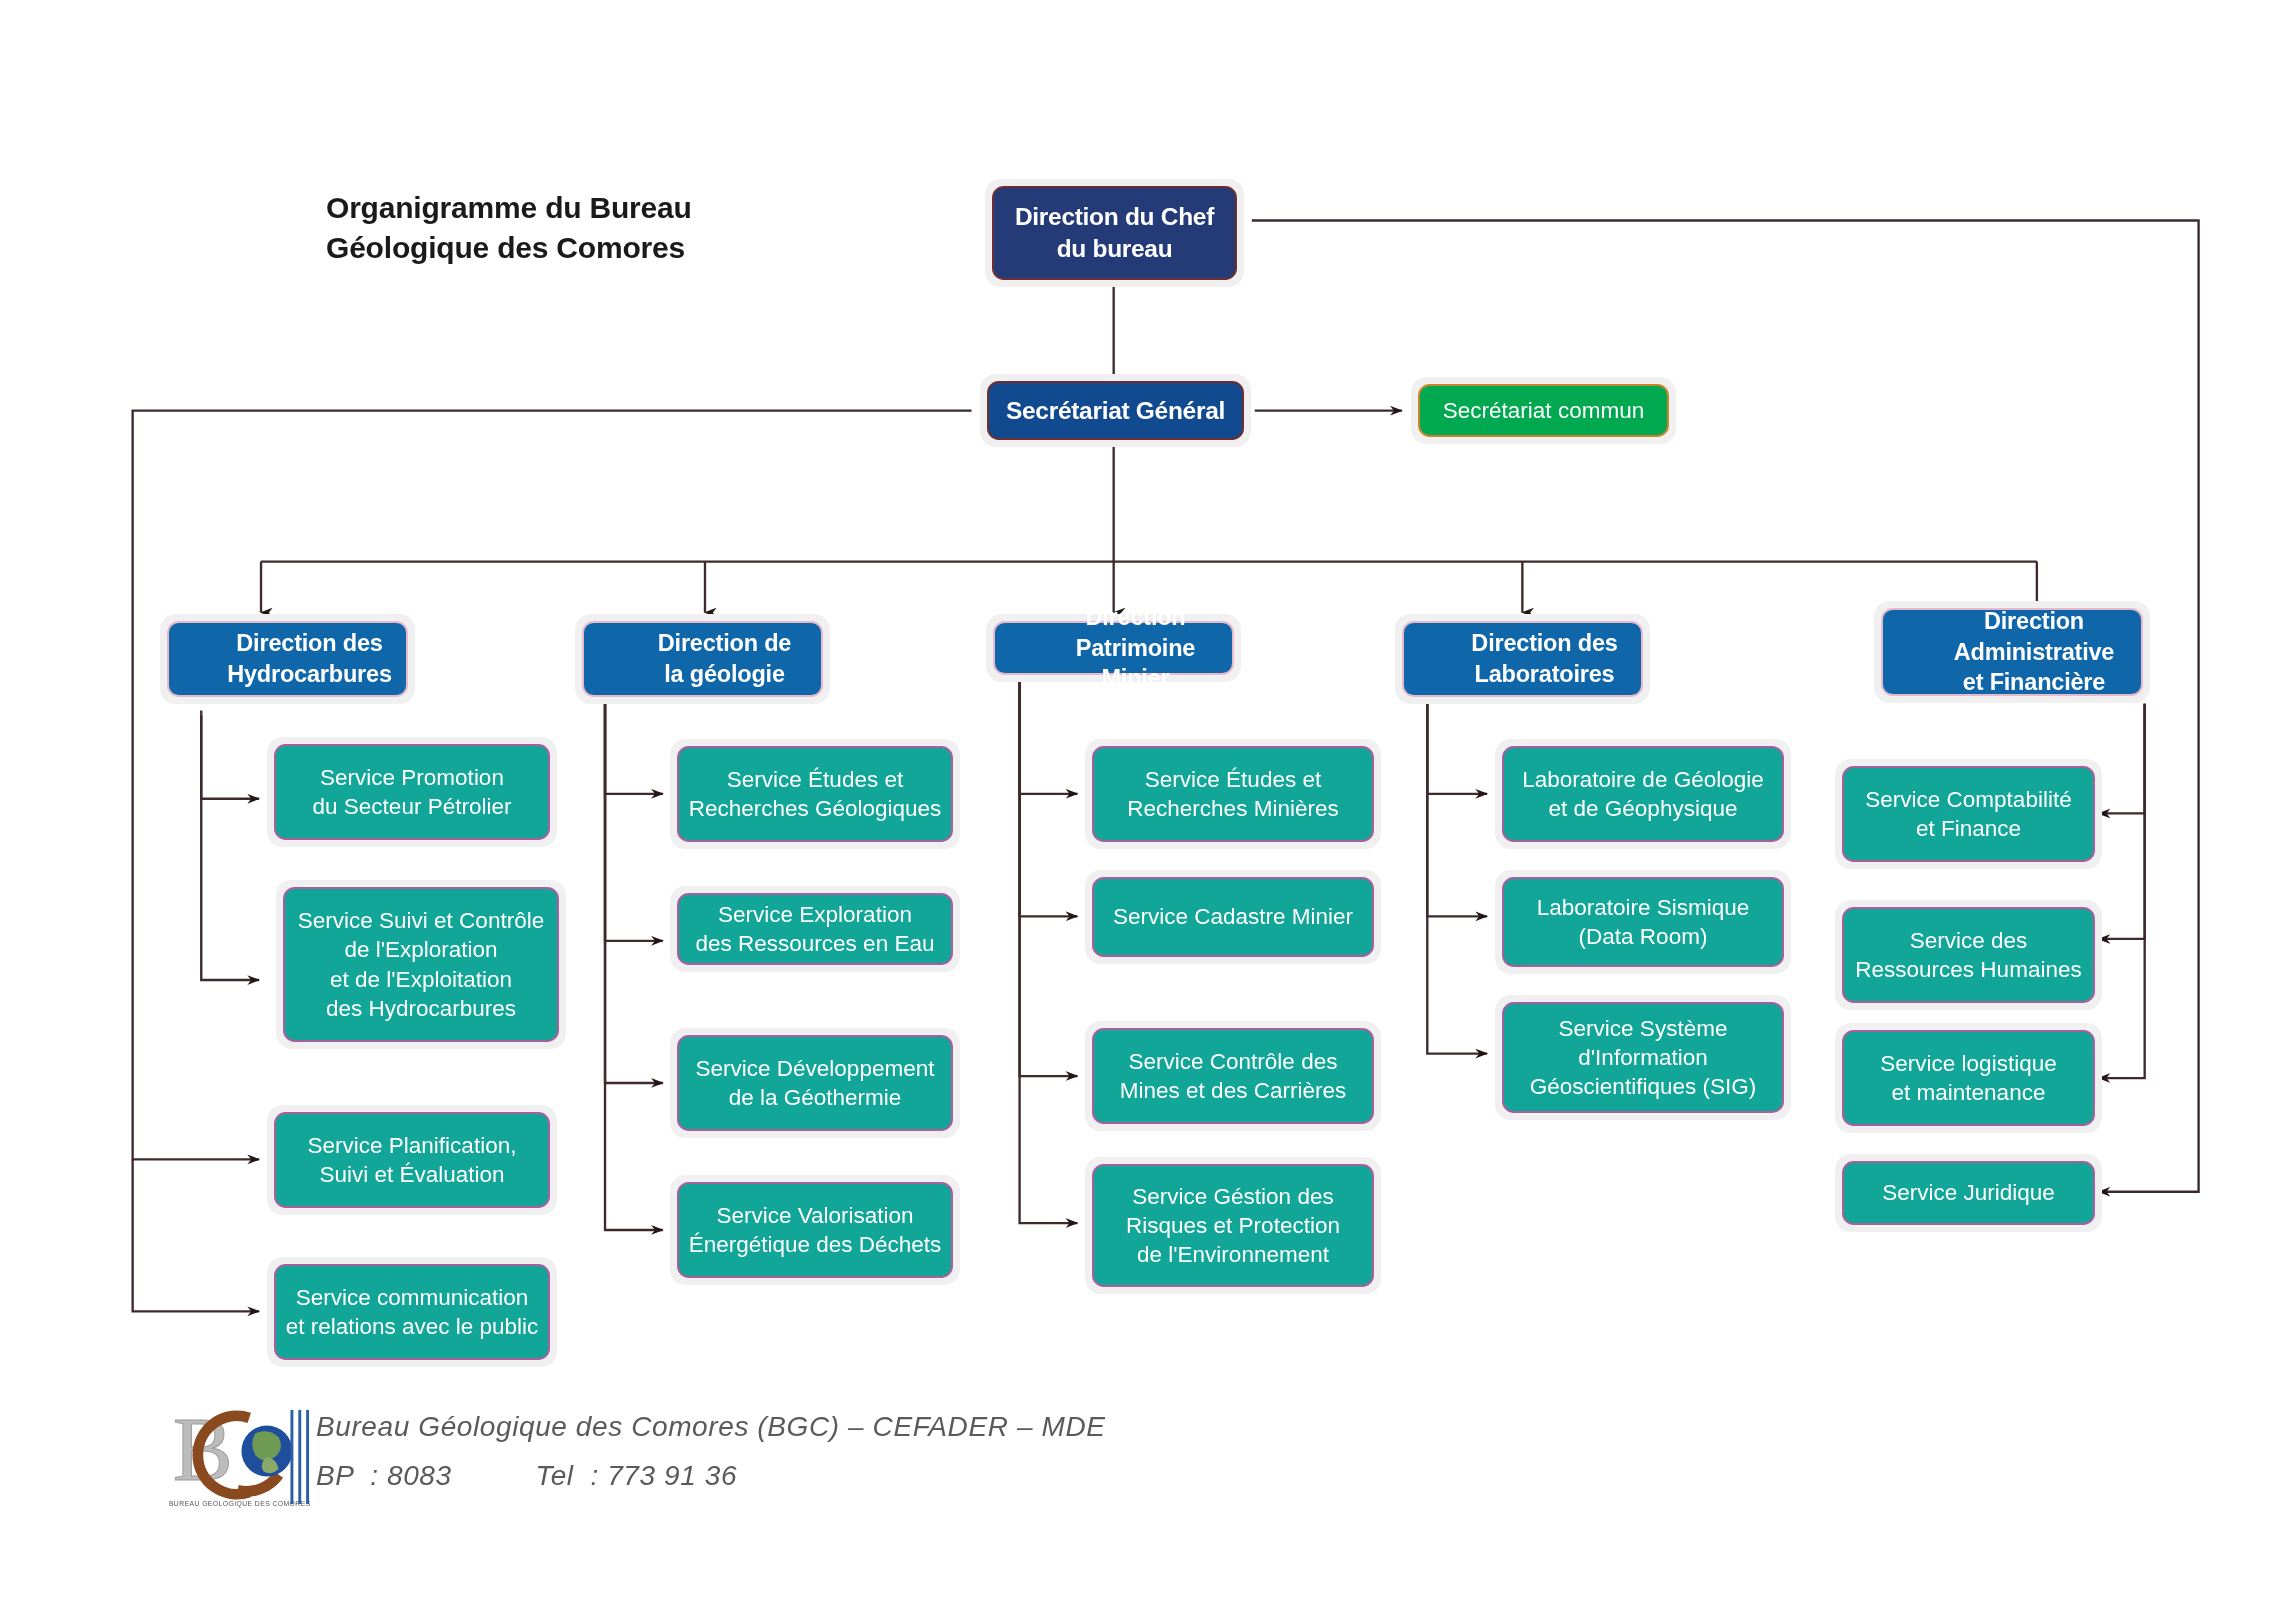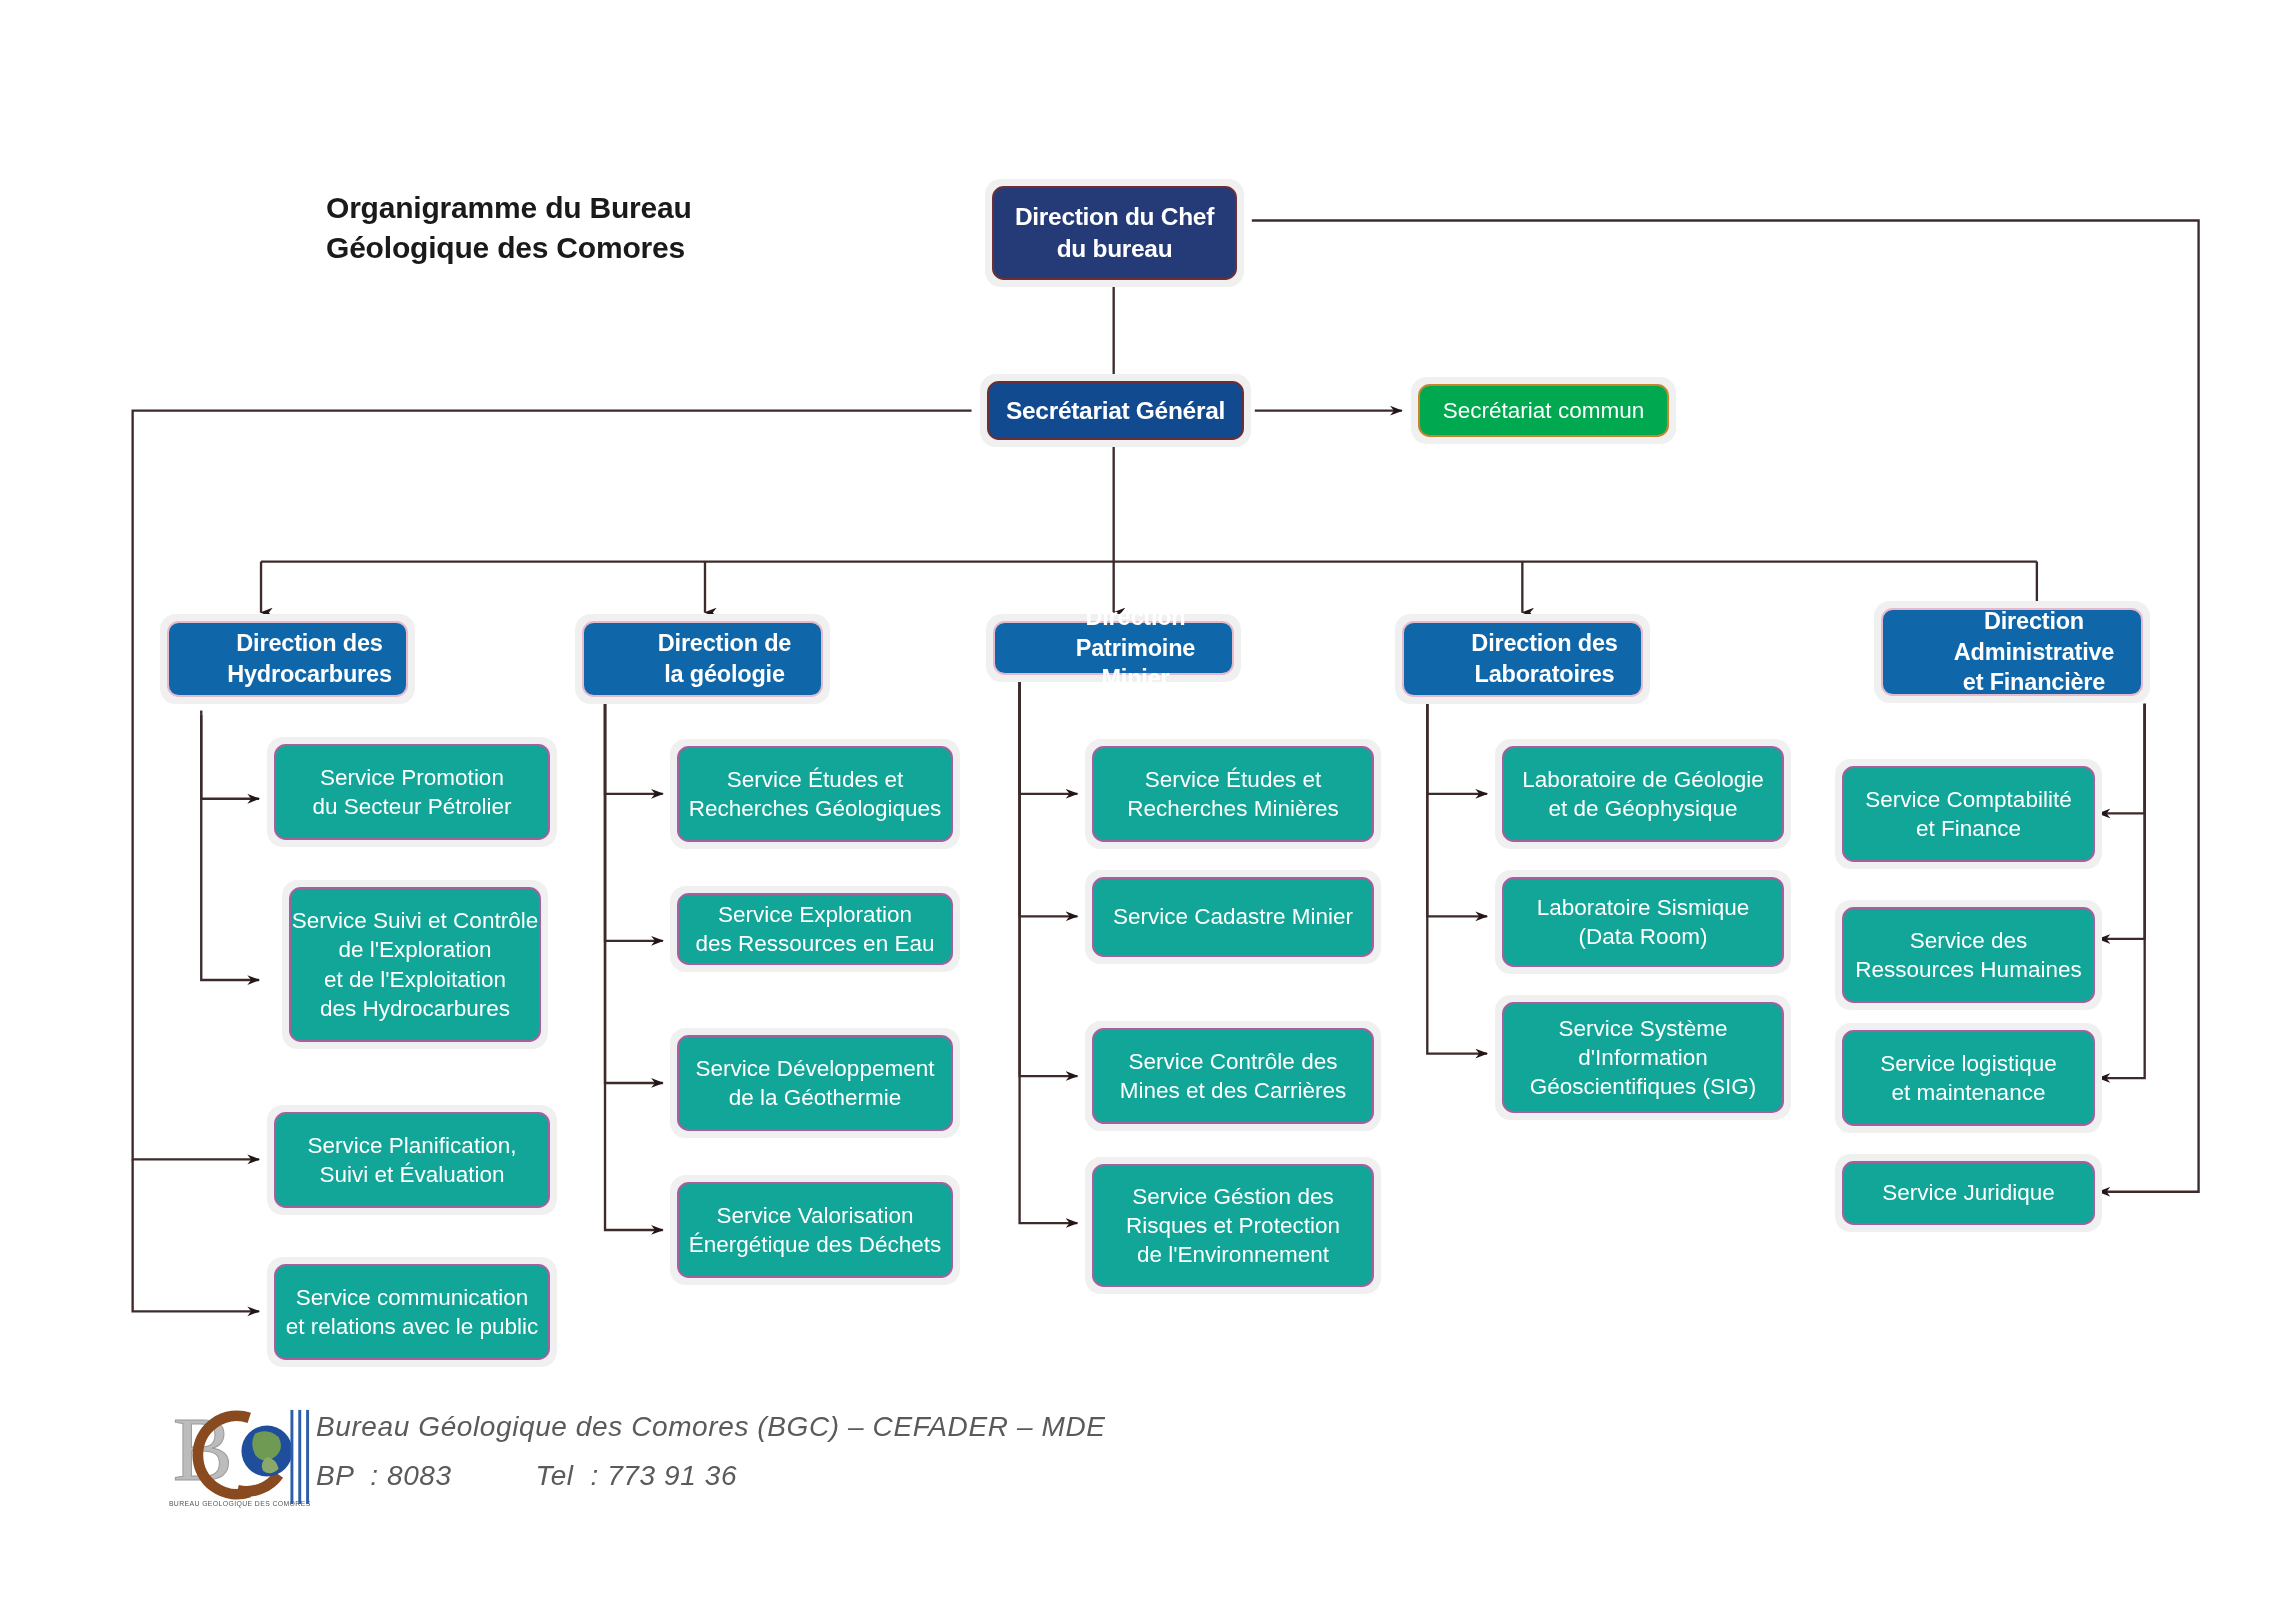--- a/index.html
+++ b/index.html
@@ -190,21 +190,21 @@
   </div>
 
   <div class="node dir" style="left:160px;top:614px;width:255px;height:90px;">
     <div class="inner">Direction des
 Hydrocarbures</div>
   </div>
   <div class="node srv" style="left:267px;top:737px;width:290px;height:110px;">
     <div class="inner">Service Promotion
 du Secteur Pétrolier</div>
   </div>
-  <div class="node srv" style="left:282px;top:880px;width:266px;height:169px;">
+  <div class="node srv" style="left:276px;top:880px;width:290px;height:169px;">
     <div class="inner">Service Suivi et Contrôle
 de l'Exploration
 et de l'Exploitation
 des Hydrocarbures</div>
   </div>
   <div class="node srv" style="left:267px;top:1105px;width:290px;height:110px;">
     <div class="inner">Service Planification,
 Suivi et Évaluation</div>
   </div>
   <div class="node srv" style="left:267px;top:1257px;width:290px;height:110px;">

